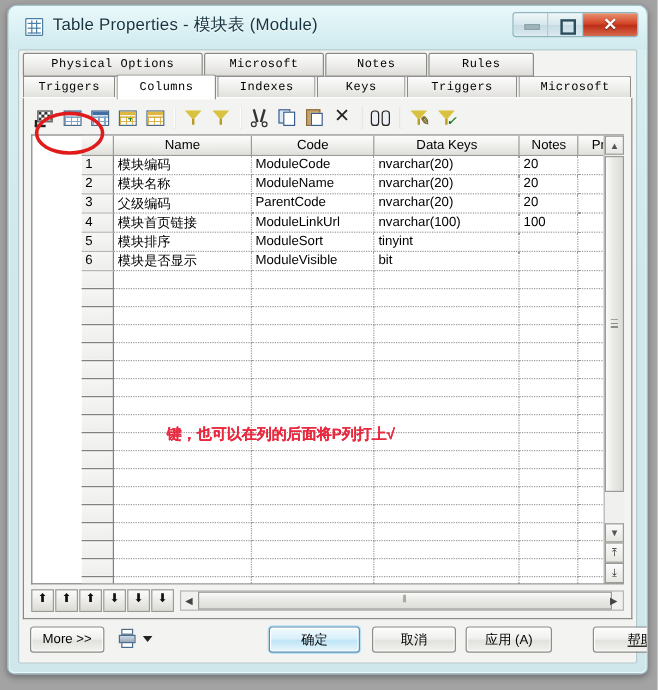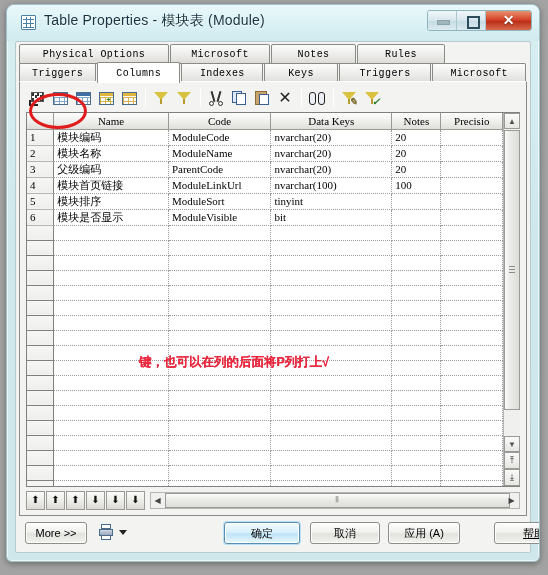--- a/index.html
+++ b/index.html
@@ -294,22 +294,23 @@
     overflow: hidden;
   }
   .gridscroll {
     position: absolute; left: 0; top: 0; right: 17px; bottom: 0;
     overflow: hidden;
   }
   table.grid {
     border-collapse: collapse;
     table-layout: fixed;
     width: 100%;
-    font-family: Liberation Serif, serif;
+    font-family: Liberation Sans, sans-serif;
     font-size: 11px;
+    margin-left: 41px;
   }
   table.grid th {
     height: 16px;
     background: linear-gradient(180deg,#fdfdfd 0%,#eeeeec 55%,#dededa 100%);
     border: 1px solid #9a9a96;
     border-top: none;
     border-left: none;
     font-weight: normal;
     font-size: 11px;
     color: #000;

